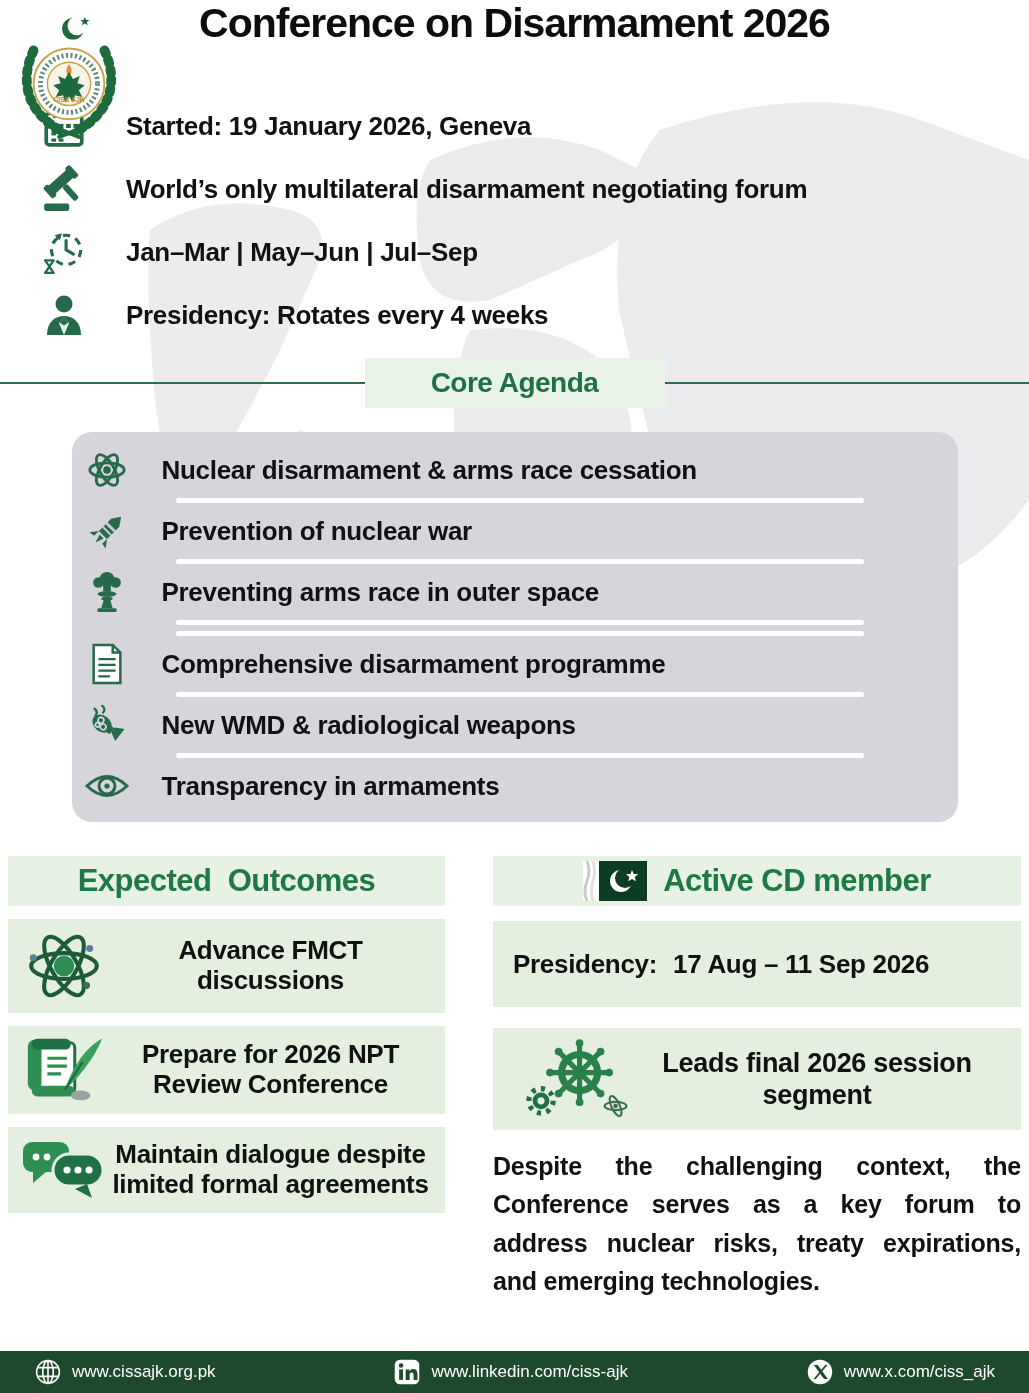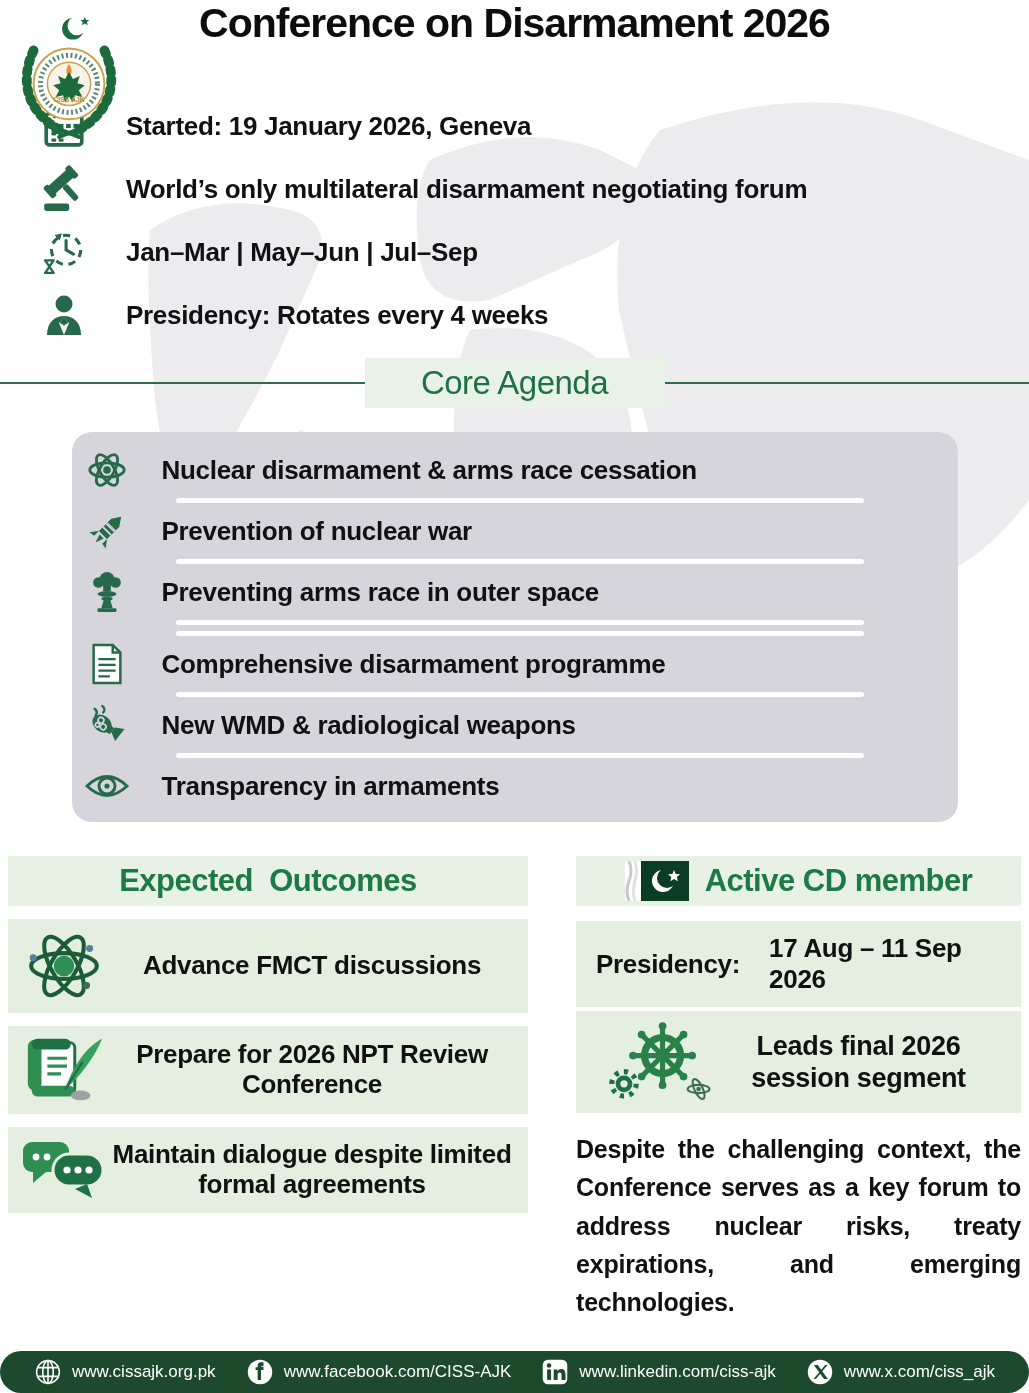--- a/index.html
+++ b/index.html
@@ -16,50 +16,50 @@
   
   .facts { margin:52px 0 0 36px; }
   .fact { display:flex; align-items:center; min-height:54px; margin-bottom:9px; }
   .fact-icon { width:56px; display:flex; justify-content:center; color:#26694b; flex-shrink:0; }
   .fact-text { margin-left:34px; font-size:26px; font-weight:bold; letter-spacing:-0.3px; }
 
   
   .agenda-heading { position:relative; margin-top:16px; height:50px; }
   .agenda-heading .rule { position:absolute; top:24px; left:0; right:0; border-top:2px solid #2a6e4a; }
   .agenda-heading .label { position:relative; margin:0 auto; width:300px; height:50px; line-height:50px;
-      background:#e9f2e6; text-align:center; font-size:33px; font-weight:normal; color:#1f7144; letter-spacing:-0.5px; }
+      background:#e9f2e6; text-align:center; font-size:28px; font-weight:bold; color:#1f7144; letter-spacing:-0.5px; }
 
   
   .agenda-panel { width:886px; margin:24px auto 0; background:#d5d5db; border-radius:20px; padding:16px 0 14px; }
   .agenda-row { display:flex; align-items:center; height:44px; padding-left:8px; }
   .agenda-icon { width:54px; display:flex; justify-content:center; color:#26694b; flex-shrink:0; }
   .agenda-text { margin-left:28px; font-size:26px; font-weight:bold; letter-spacing:-0.3px; }
   .agenda-sep { height:5px; background:#ffffff; border-radius:3px; margin:6px 0 6px 104px; width:688px; }
 
   
   .columns { display:flex; margin:34px 8px 0 8px; gap:48px; }
-  .col-left { width:520px; flex-shrink:0; }
+  .col-left { width:437px; flex-shrink:0; }
   .col-right { flex:1; }
   .col-header { background:#e7f2e4; height:50px; display:flex; align-items:center; justify-content:center;
       color:#1e7a45; font-weight:bold; font-size:31px; letter-spacing:-0.5px; white-space:pre; }
   .outcome { background:#e4efe0; margin-top:13px; display:flex; align-items:center; padding:8px 12px; min-height:86px; }
   .outcome-icon { width:88px; display:flex; justify-content:center; flex-shrink:0; }
   .outcome-text { flex:1; text-align:center; font-size:26px; font-weight:bold; line-height:1.14; letter-spacing:-0.3px; }
   .member-header { gap:16px; }
   .presidency-box { background:#e4efe0; margin-top:15px; min-height:86px; display:flex; align-items:center; padding:10px 20px;
       font-size:26px; font-weight:bold; letter-spacing:-0.3px; }
-  .presidency-box .plabel { margin-right:29px; }
-  .lead-box { background:#e4efe0; margin-top:4px; display:flex; align-items:center; padding:8px 24px; min-height:94px; }
+  .presidency-box .plabel { margin-right:16px; }
+  .lead-box { background:#e4efe0; margin-top:21px; display:flex; align-items:center; padding:8px 24px; min-height:94px; }
   .lead-icon { width:120px; display:flex; justify-content:center; flex-shrink:0; color:#2a8049; }
   .lead-text { flex:1; text-align:center; font-size:27px; font-weight:bold; line-height:1.2; letter-spacing:-0.3px; }
   .member-note { margin-top:17px; font-size:25px; font-weight:bold; text-align:justify; line-height:1.53; letter-spacing:-0.2px; }
 
   
   .footer { position:absolute; left:0; bottom:0; width:100%; height:42px; background:#1d4a2c; z-index:3;
-      display:flex; align-items:center; justify-content:space-between; padding:0 34px;border-radius:21px; }
+      display:flex; align-items:center; justify-content:space-between; padding:0 34px; }
   .flink { display:flex; align-items:center; gap:10px; color:#ffffff; font-size:17px; cursor:pointer; }
   .flink svg { display:block; }
 </style>
 </head>
 <body>
 
 <div class="page">
 
   <svg class="map-bg" viewBox="0 0 1029 1393" aria-hidden="true">
     <g fill="#ececee">
@@ -403,29 +403,20 @@
           <g fill="none" stroke="#ffffff" stroke-width="1.8">
             <circle cx="16" cy="16" r="13"></circle>
             <ellipse cx="16" cy="16" rx="6" ry="13"></ellipse>
             <path d="M16 3 v26 M3.5 11 h25 M3.5 21 h25"></path>
           </g>
         </svg>
       </span>
       <span>www.cissajk.org.pk</span>
     </div>
 
-    <div class="flink">
-      <span style="display:flex;">
-        <svg width="28" height="28" viewBox="0 0 32 32">
-          <circle cx="16" cy="16" r="14" fill="#ffffff"></circle>
-          <path d="M18 9 h3 v4 h-3 v12 h-4 V13 h-2.5 V9.5 H14 V8 a4.5 4.5 0 0 1 4 -4.5 h3 V8 h-2.4 c-.6 0 -.6 .5 -.6 1z" fill="#1d4a2c" transform="translate(0,1.5) scale(0.95)"></path>
-        </svg>
-      </span>
-      <span>www.facebook.com/CISS-AJK</span>
-    </div>
 
     <div class="flink">
       <span style="display:flex;">
         <svg width="28" height="28" viewBox="0 0 32 32">
           <rect x="2" y="2" width="28" height="28" rx="6" fill="#ffffff"></rect>
           <rect x="7" y="13" width="4.5" height="12" fill="#1d4a2c"></rect>
           <circle cx="9.2" cy="8.6" r="2.6" fill="#1d4a2c"></circle>
           <path d="M14.5 13 h4.3 v2 a5 5 0 0 1 4.2 -2.3 c3.3 0 5 2.1 5 5.7 V25 h-4.5 v-5.8 c0 -1.7 -.7 -2.7 -2.1 -2.7 c-1.5 0 -2.4 1 -2.4 2.7 V25 h-4.5 z" fill="#1d4a2c"></path>
         </svg>
       </span>

